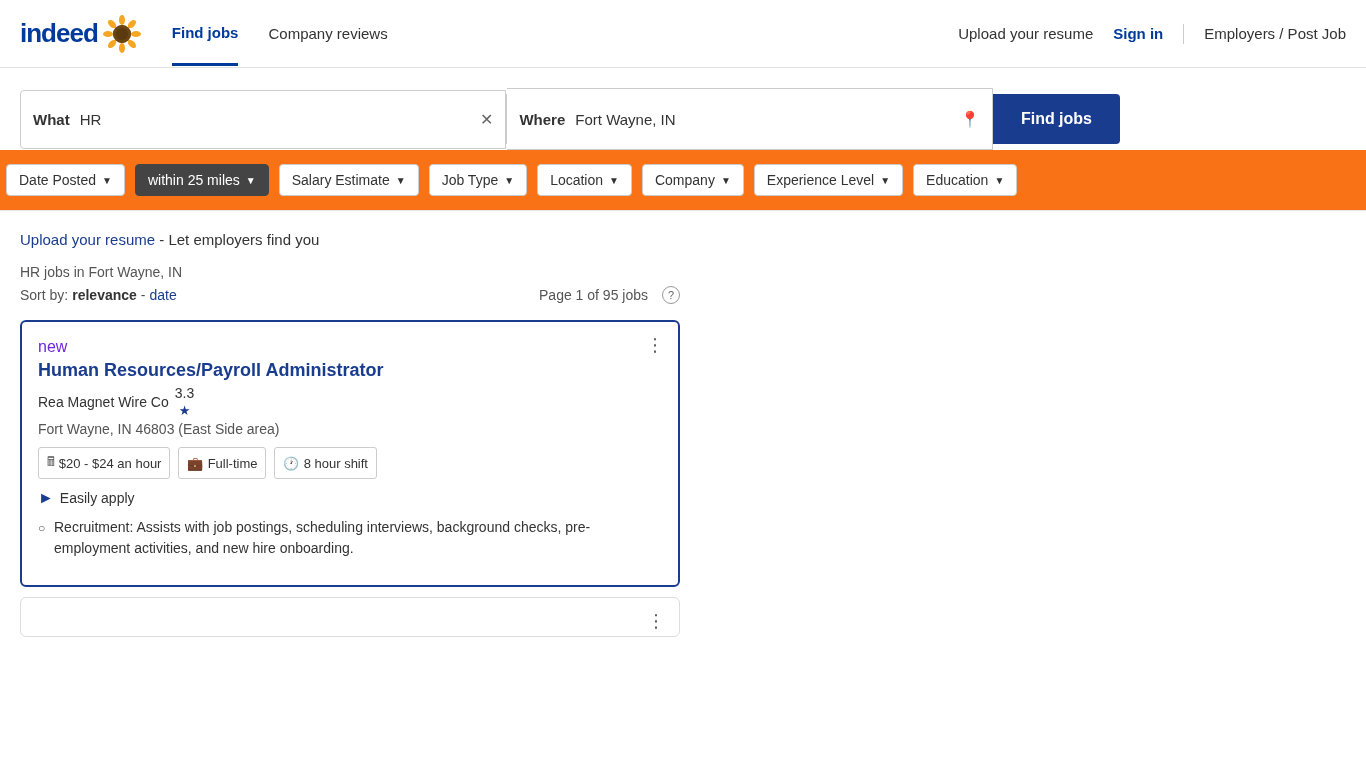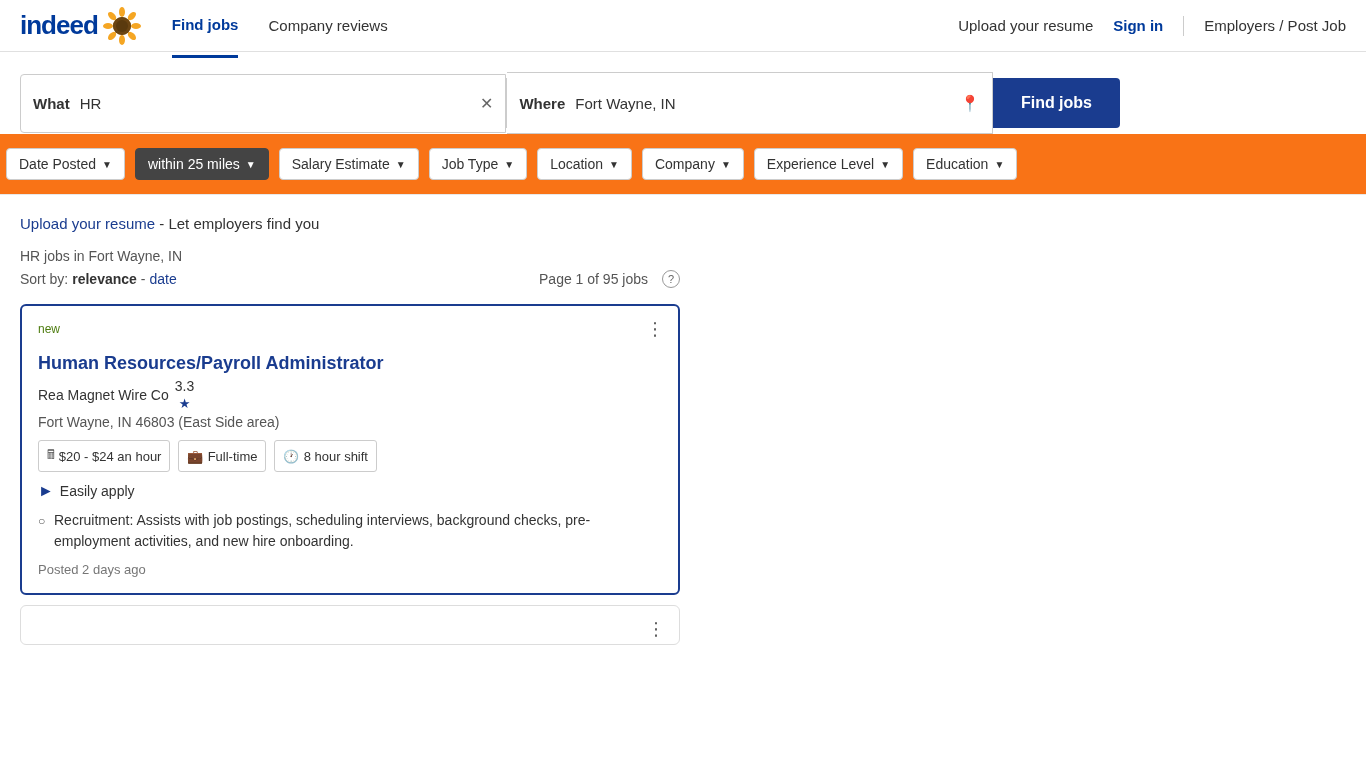--- a/index.html
+++ b/index.html
@@ -3,21 +3,21 @@
   <meta charset="utf-8">
   <style>
     * { box-sizing: border-box; margin: 0; padding: 0; }
     body { font-family: Arial, sans-serif; font-size: 14px; color: #333; background: #fff; }
 
     
     .header {
       display: flex;
       align-items: center;
       padding: 0 20px;
-      height: 52px;
+      height: 68px;
       border-bottom: 1px solid #e0e0e0;
       background: #fff;
     }
     .header-logo {
       display: flex;
       align-items: center;
       margin-right: 30px;
       text-decoration: none;
     }
     .logo-text {
@@ -251,23 +251,23 @@
       border-radius: 6px;
       padding: 16px;
       margin-bottom: 10px;
       background: #fff;
       position: relative;
     }
     .job-card.highlighted {
       border: 2px solid #1a3c8f;
     }
     .job-badge {
-      font-size: 12px;
-      color: #4d7c0f;
-      margin-bottom: 17px;
+      font-size: 16px;
+      color: #6d28d9;
+      margin-bottom: 4px;
     }
     .job-title {
       font-size: 18px;
       color: #1a3c8f;
       font-weight: bold;
       margin-bottom: 4px;
       cursor: pointer;
     }
     .job-company {
       font-size: 14px;
@@ -498,20 +498,19 @@
       <div class="job-tag">
         <span class="tag-icon">🕐</span>
         <span>8 hour shift</span>
       </div>
     </div>
     <div class="easily-apply">
       <span class="apply-arrow">►</span>
       <span>Easily apply</span>
     </div>
     <div class="job-description">Recruitment: Assists with job postings, scheduling interviews, background checks, pre-employment activities, and new hire onboarding.</div>
-    <div class="job-posted">Posted 2 days ago</div>
   </div>
 
   <div class="job-card job-card-placeholder">
     <span class="job-menu">⋮</span>
   </div>
 
 </div>
 
 </body></html>

